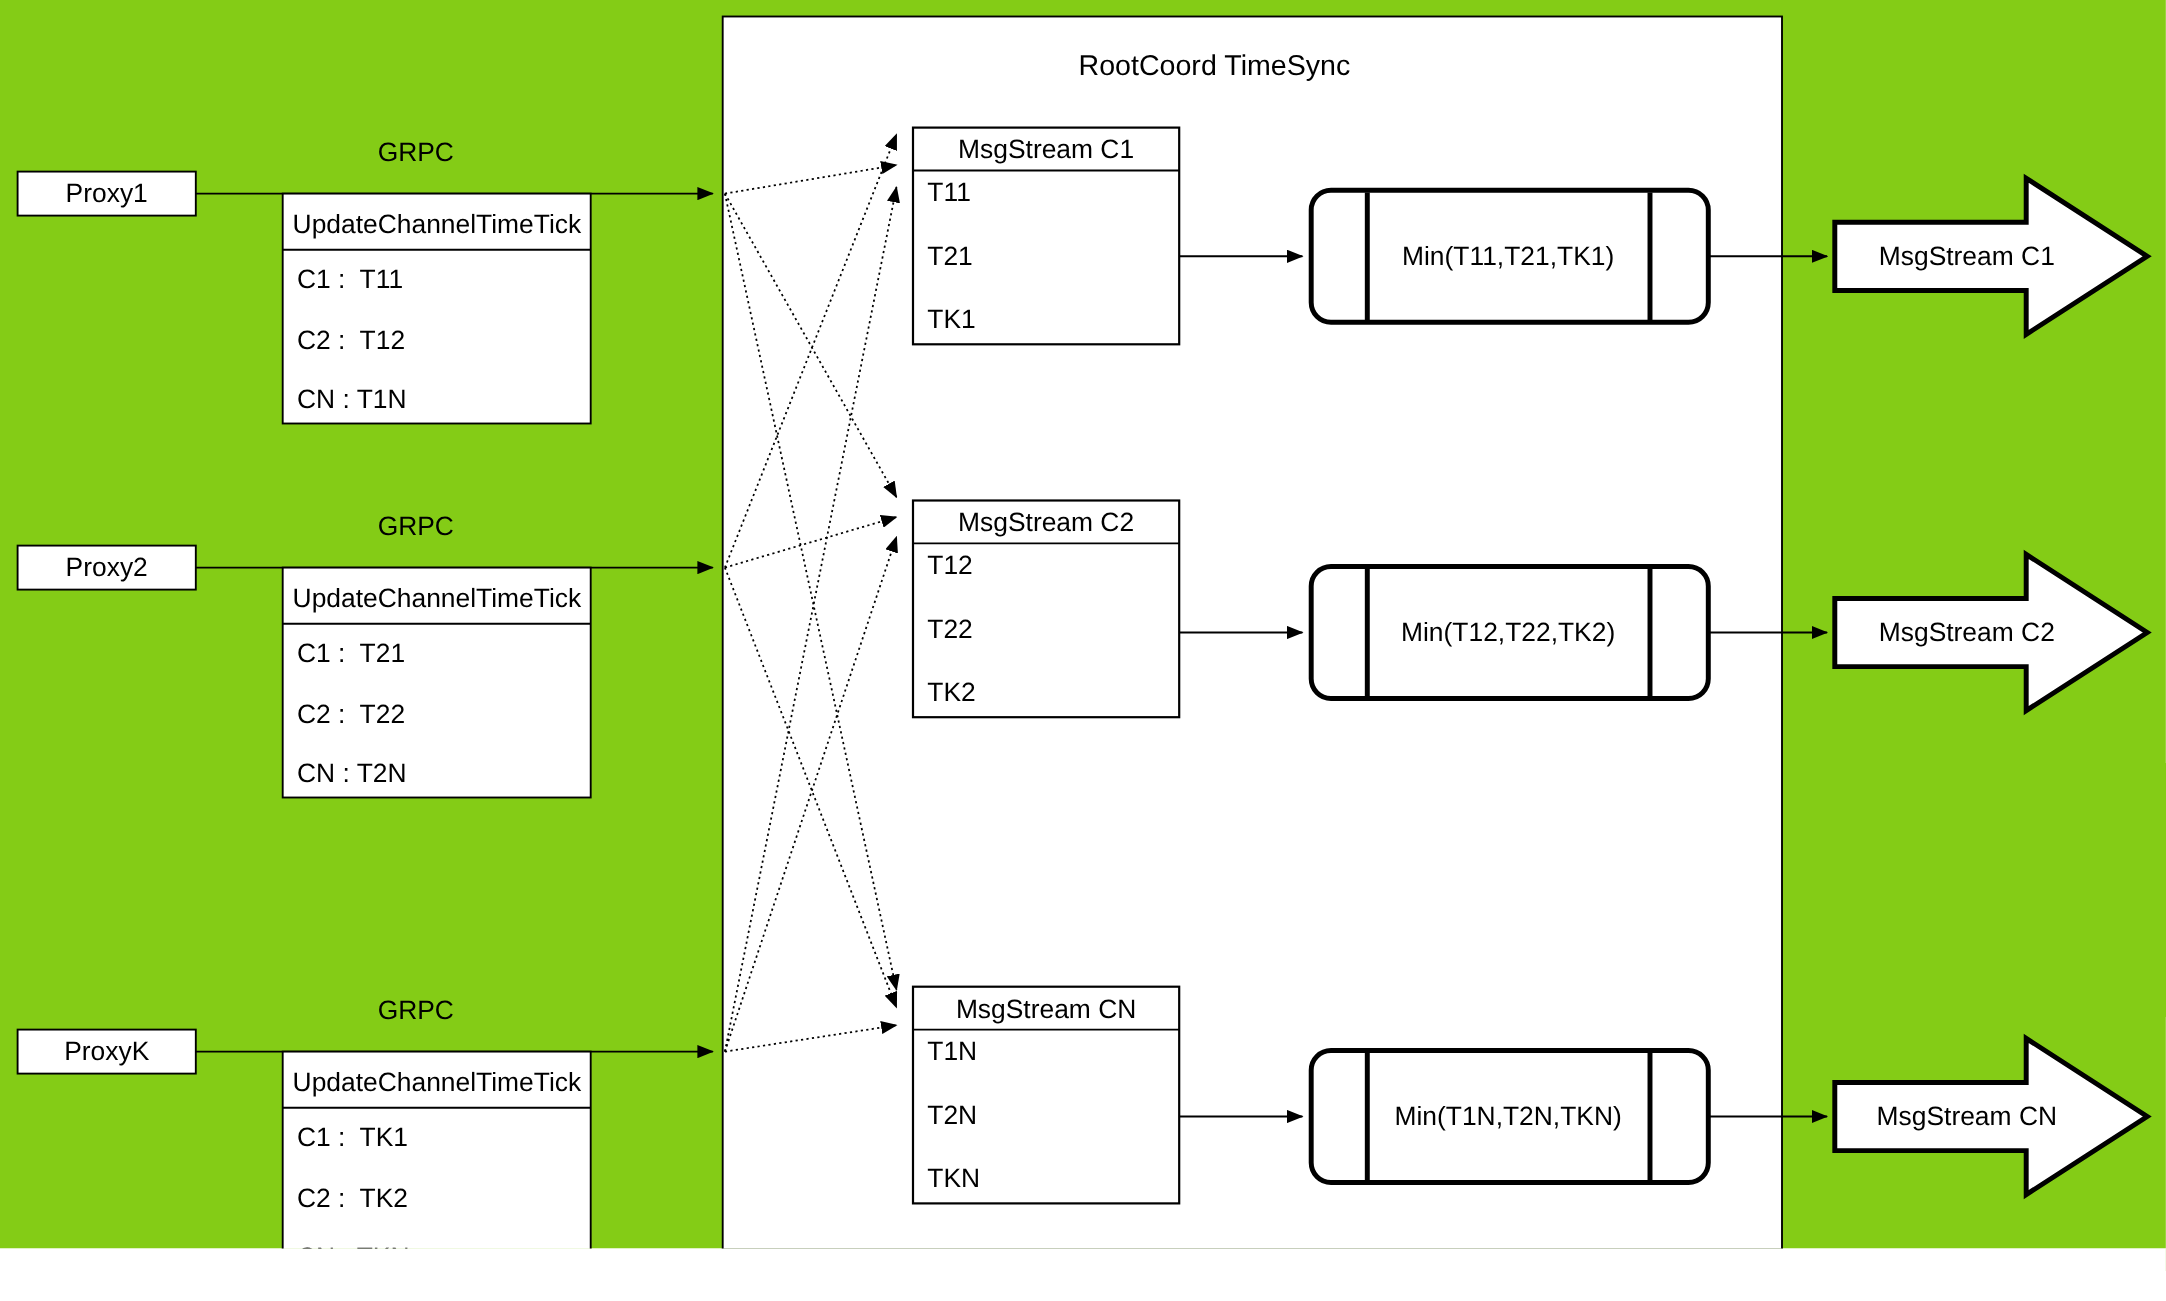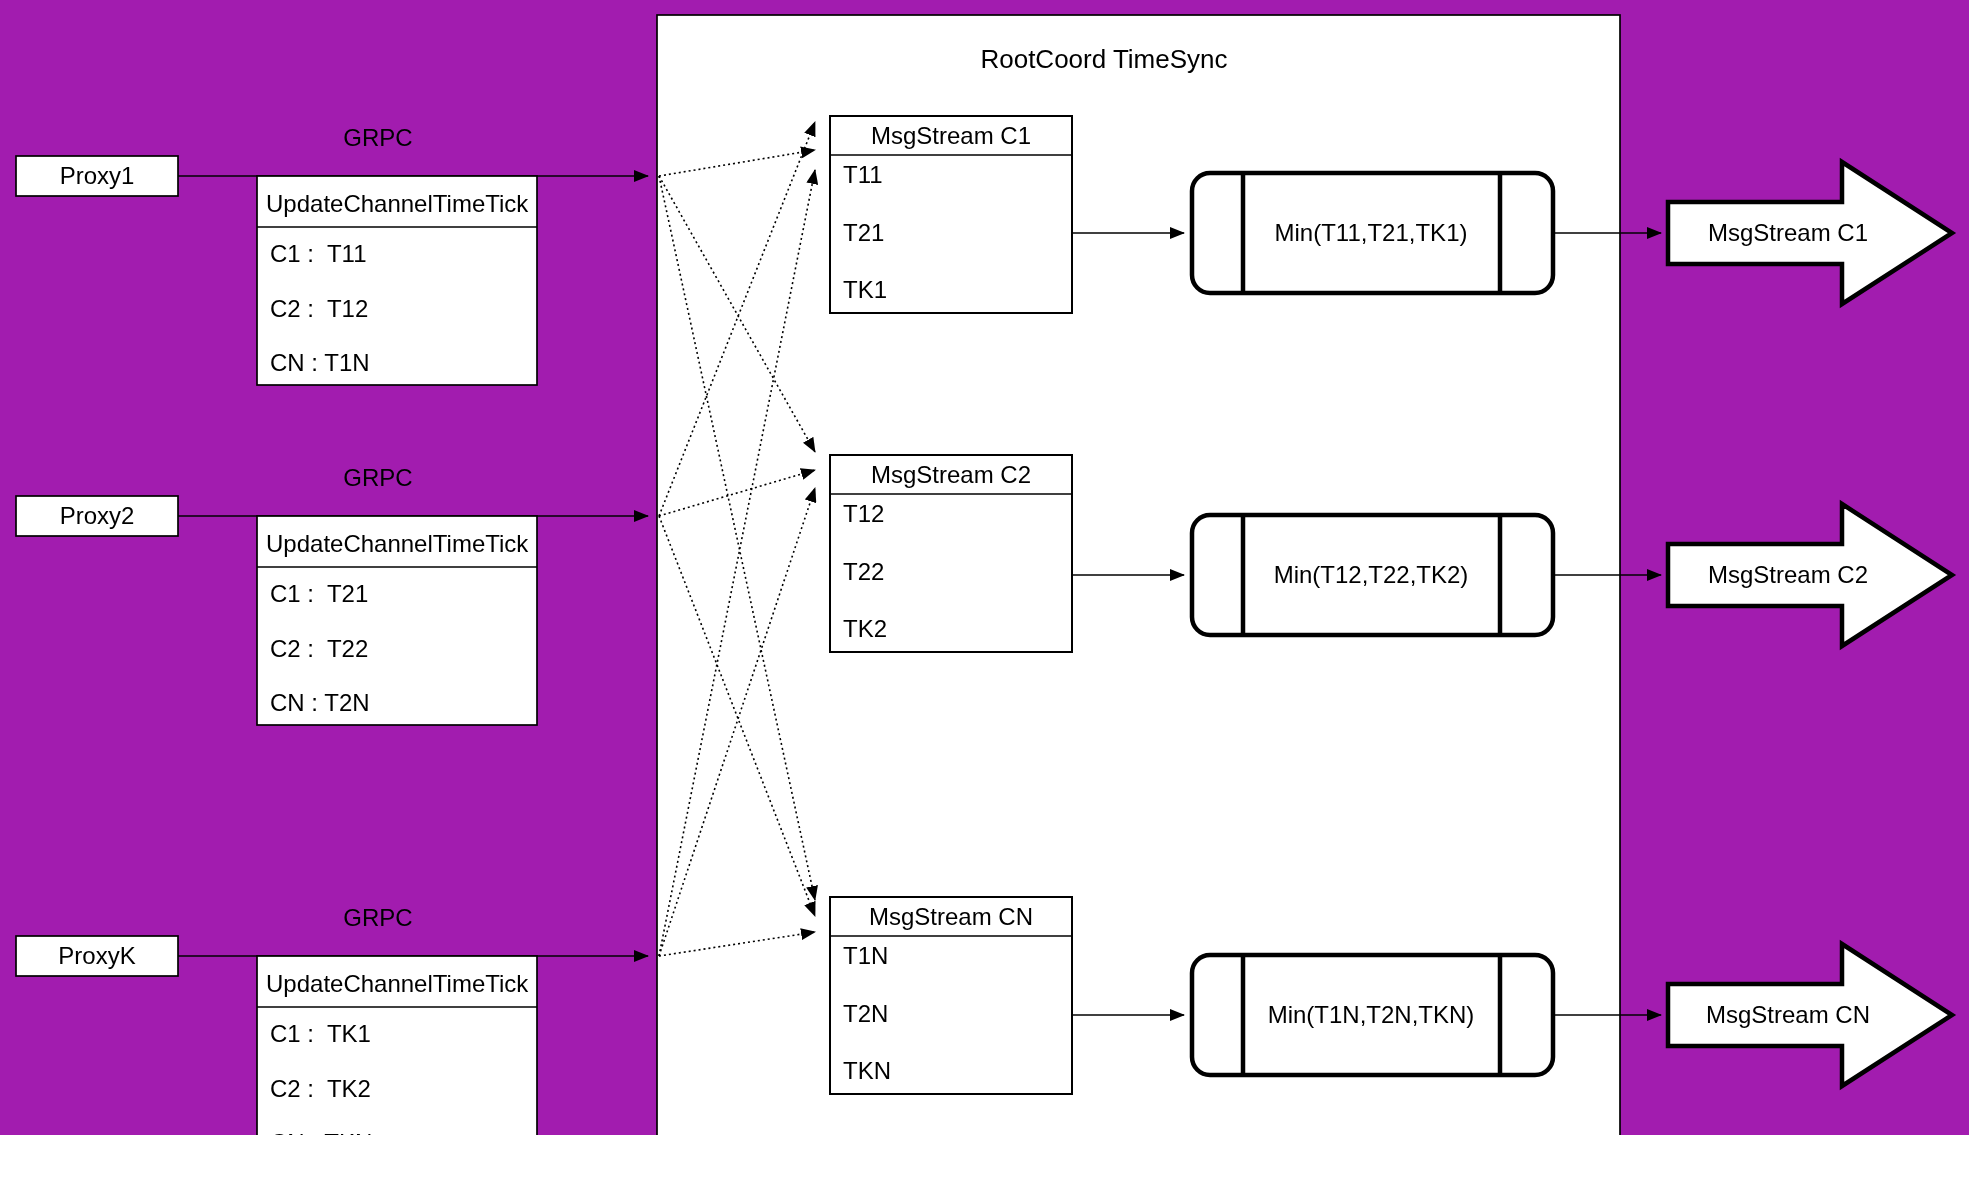--- a/index.html
+++ b/index.html
@@ -1,16 +1,16 @@
 <!DOCTYPE html>
 <html><head>
 <meta charset="utf-8">
 <style>
   html,body{margin:0;padding:0;background:#ffffff;}
-  .stage{width:1969px;height:1135px;position:relative;background:#a21caf;}
+  .stage{width:1969px;height:1135px;position:relative;background:#84cc16;}
   svg{display:block;}
   .box{fill:#ffffff;stroke:#000000;stroke-width:1.7;}
   .box2{fill:#ffffff;stroke:#000000;stroke-width:2;}
   .thick{fill:#ffffff;stroke:#000000;stroke-width:4.5;}
   .thickline{stroke:#000000;stroke-width:4.5;}
   .divider{stroke:#000000;stroke-width:1.7;}
   .conn{stroke:#000000;stroke-width:1.7;fill:none;}
   .dot{stroke:#000000;stroke-width:1.6;fill:none;stroke-dasharray:2 3;}
   .txt{font-family:"Liberation Sans",sans-serif;font-size:24px;fill:#000000;white-space:pre;}
   .title{font-size:26px;}

